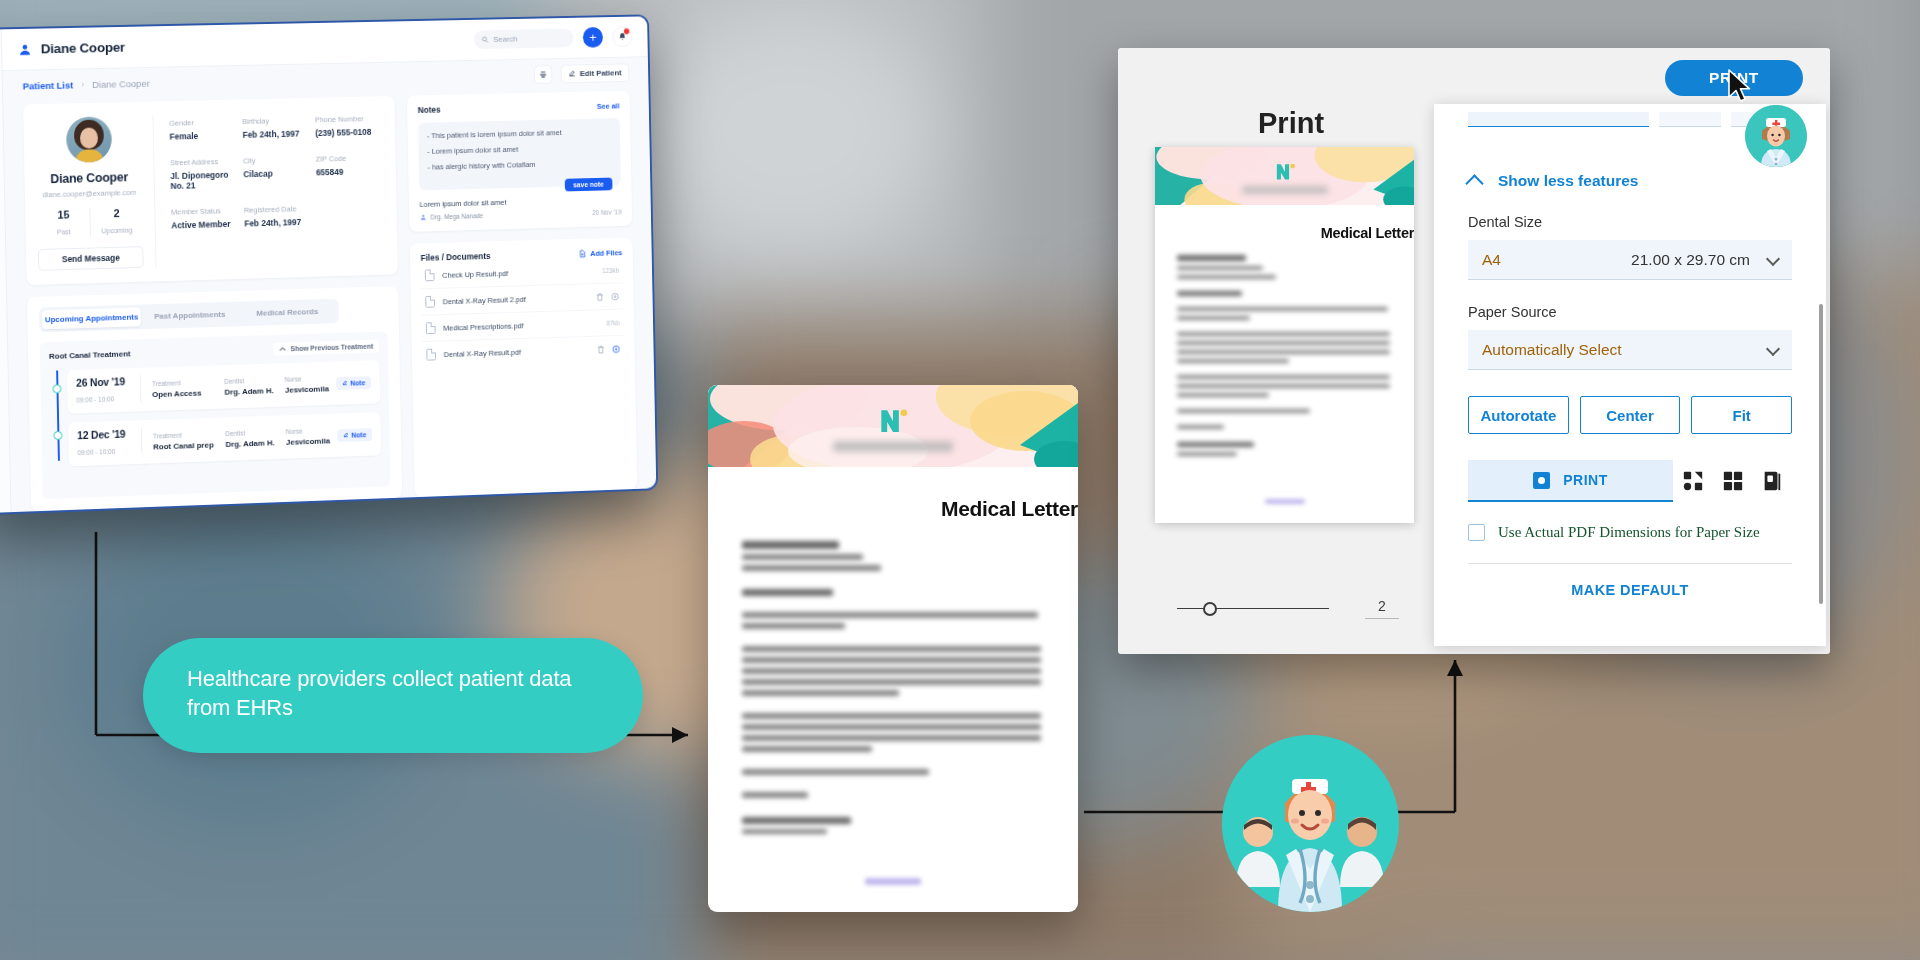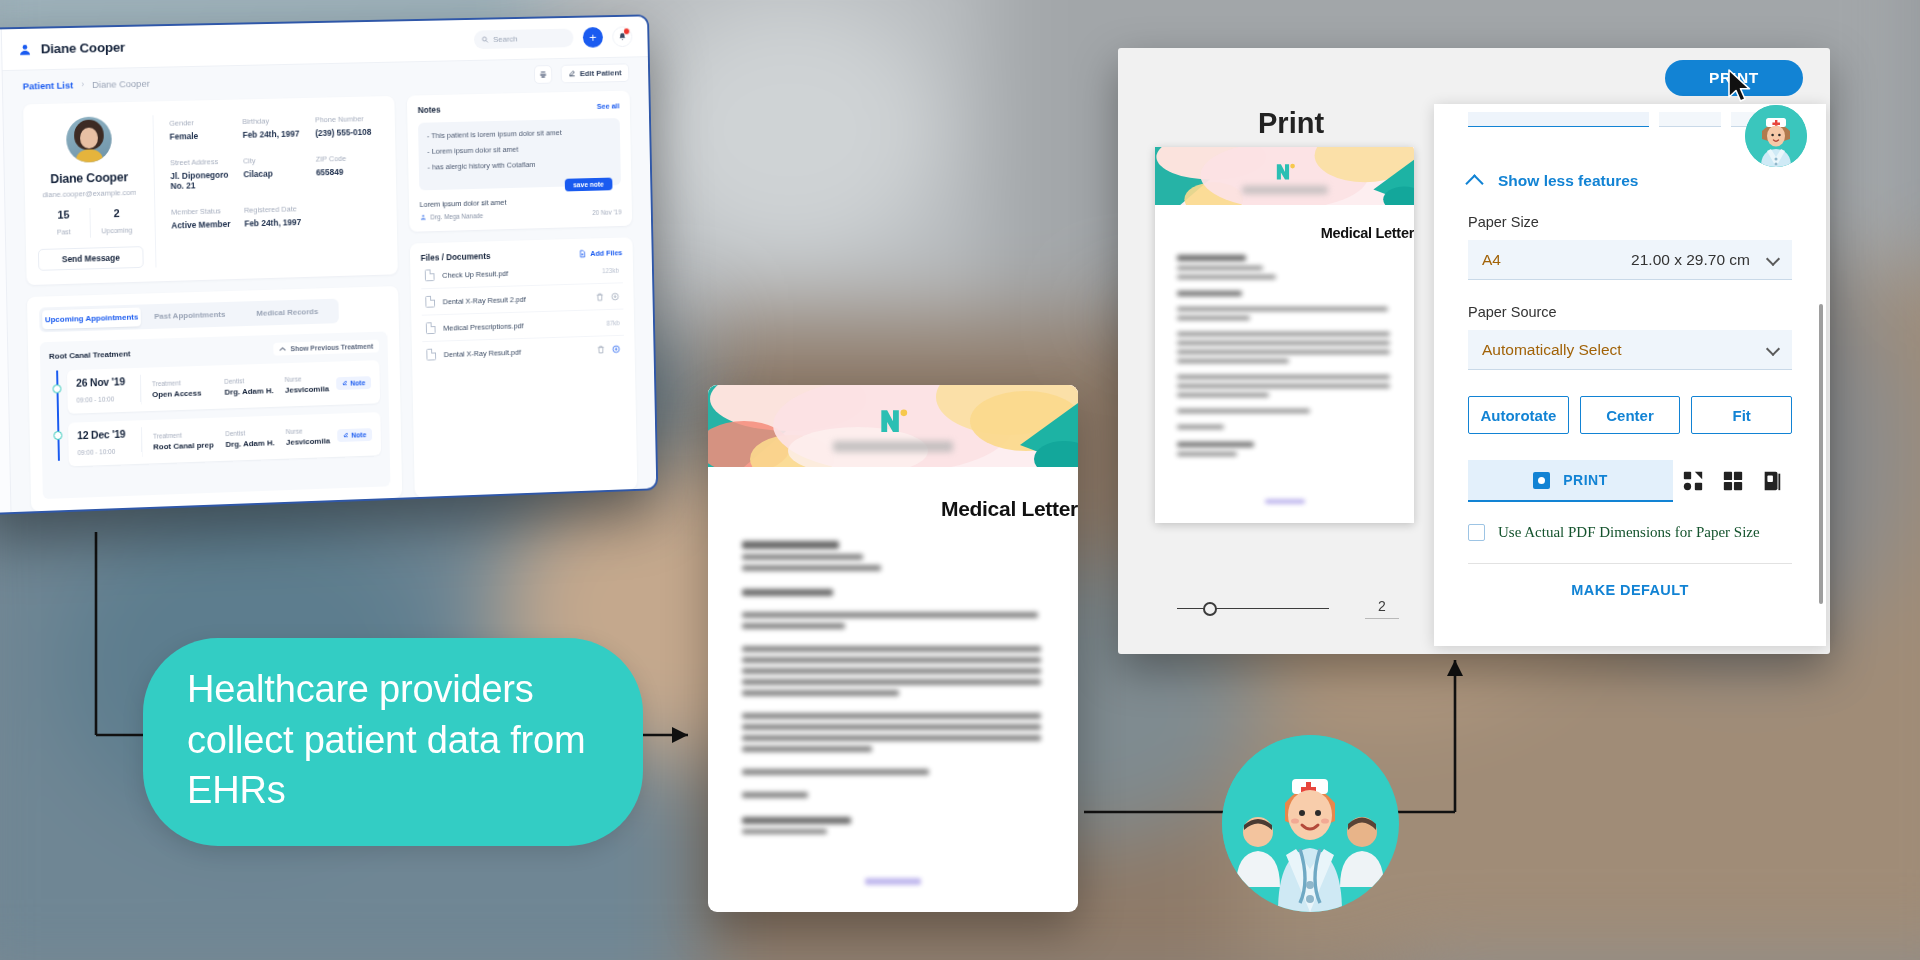--- a/index.html
+++ b/index.html
@@ -146,21 +146,21 @@
   .fname { font-size: 7.5px; color: #3a4a63; }
   .fright { margin-left: auto; display: flex; align-items: center; gap: 7px; }
   .fsize { font-size: 6.5px; color: #b9c1d0; }
   .ficon { width: 9px; height: 9px; color: #9aa4b6; }
   .ficon.blue { color: #1a5bf0; }
 
   
   #callout {
     position: absolute; left: 143px; top: 638px; width: 500px;
     background: #33cdc4; color: #fff; border-radius: 75px;
-    padding: 26px 44px 30px; font-size: 38px; line-height: 1.33;
+    padding: 26px 44px 30px; font-size: 22px; line-height: 1.33;
     letter-spacing: -.2px;
     box-shadow: 0 6px 22px rgba(0,0,0,.13);
   }
 
   
   #letter {
     position: absolute; left: 708px; top: 385px; width: 370px; height: 527px;
     background: #fff; border-radius: 9px; overflow: hidden;
     box-shadow: 0 18px 46px rgba(0,0,0,.30);
   }
@@ -686,21 +686,21 @@
     <div class="fieldstub" style="flex:1 1 55%"></div>
     <div class="fieldstub" style="flex:1 1 18%;background:#f3f7fb;border-bottom-color:#c9d9e8"></div>
     <div class="fieldstub" style="flex:1 1 18%;background:#f3f7fb;border-bottom-color:#c9d9e8"></div>
   </div>
 
   <div class="showless">
     <span class="chev-up"></span>
     <span>Show less features</span>
   </div>
 
-  <div class="st-label">Paper Size</div>
+  <div class="st-label">Dental Size</div>
   <div class="st-select">
     <span class="v1">A4</span>
     <span class="v2">21.00 x 29.70 cm</span>
     <span class="chev-dn"></span>
   </div>
 
   <div class="st-label">Paper Source</div>
   <div class="st-select">
     <span class="v1">Automatically Select</span>
     <span class="chev-dn"></span>

